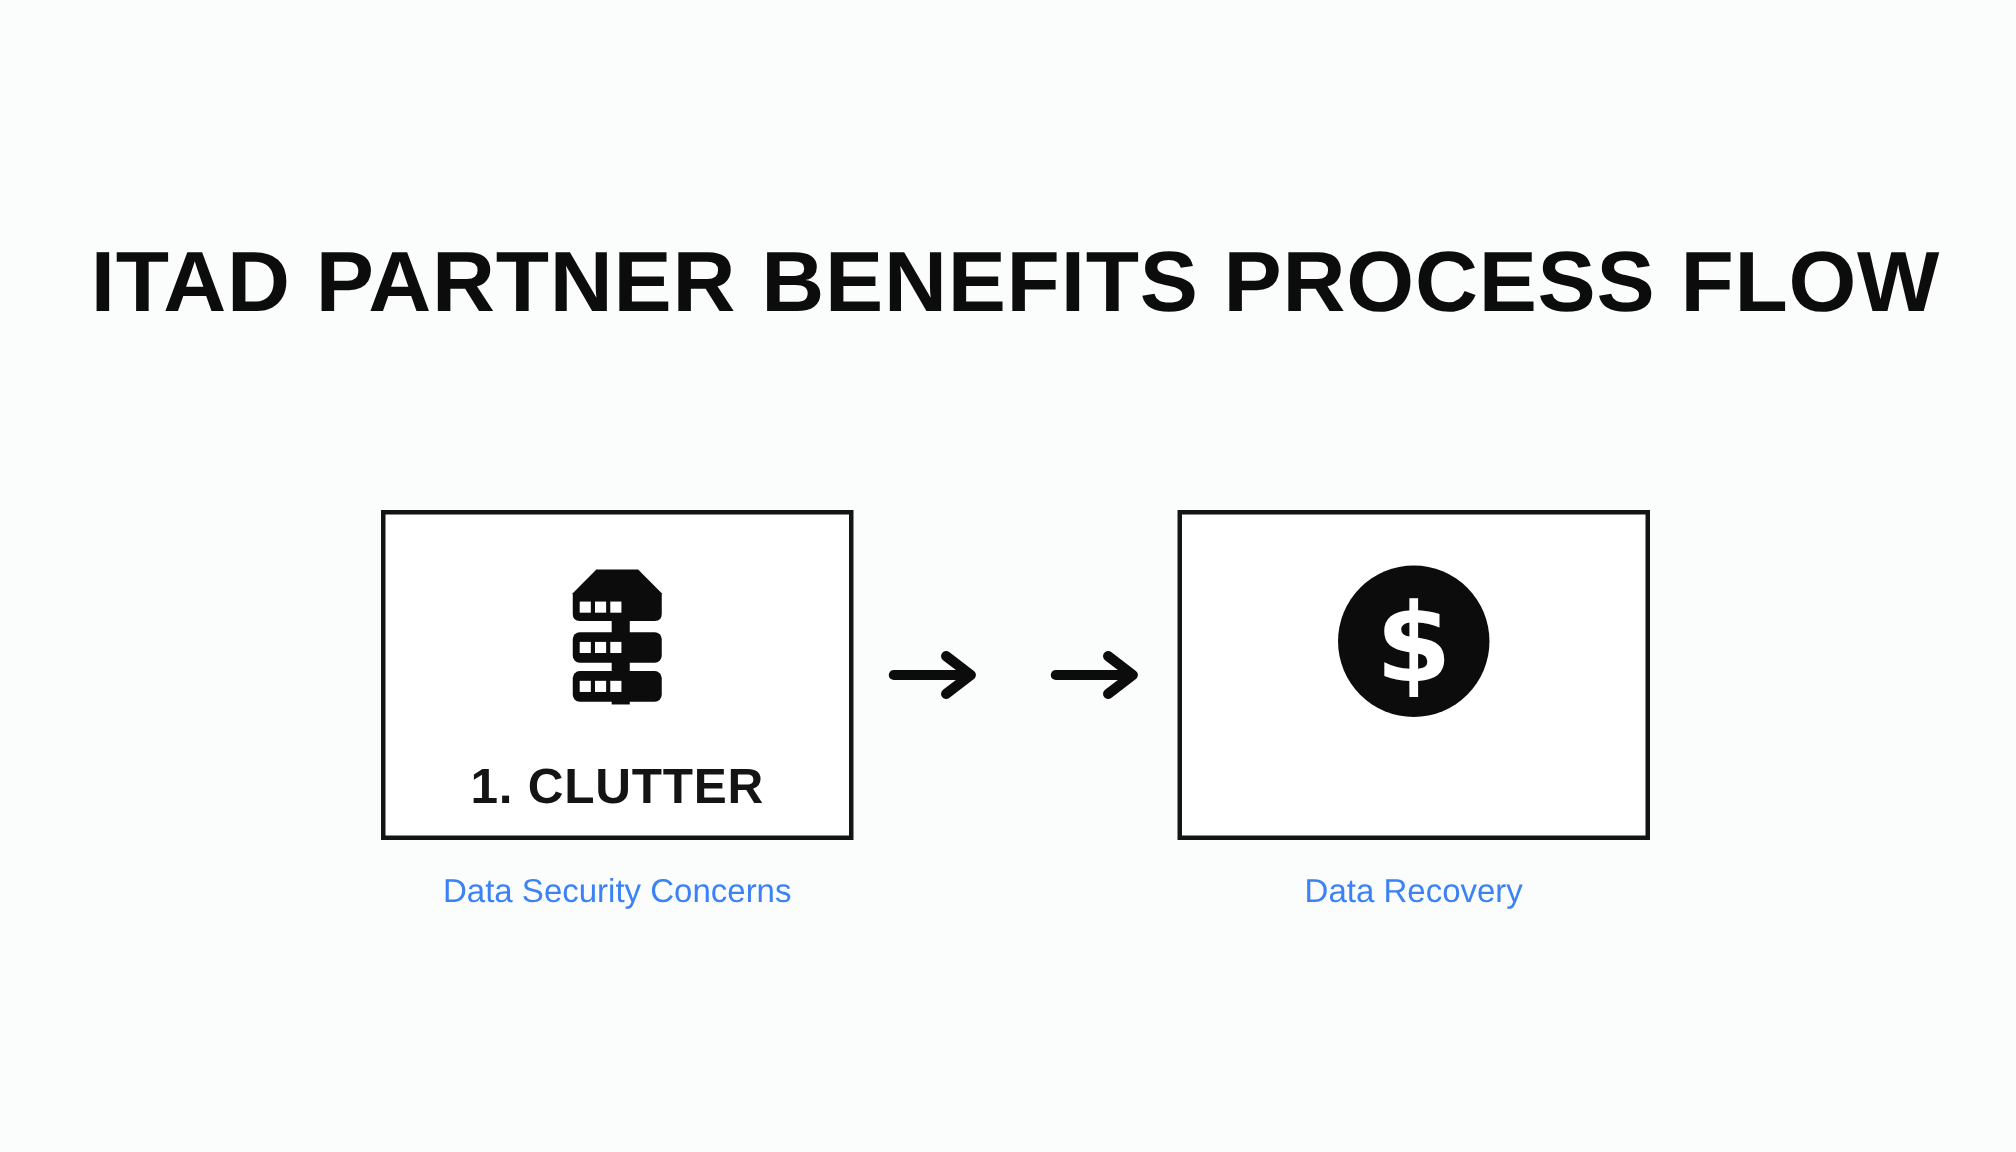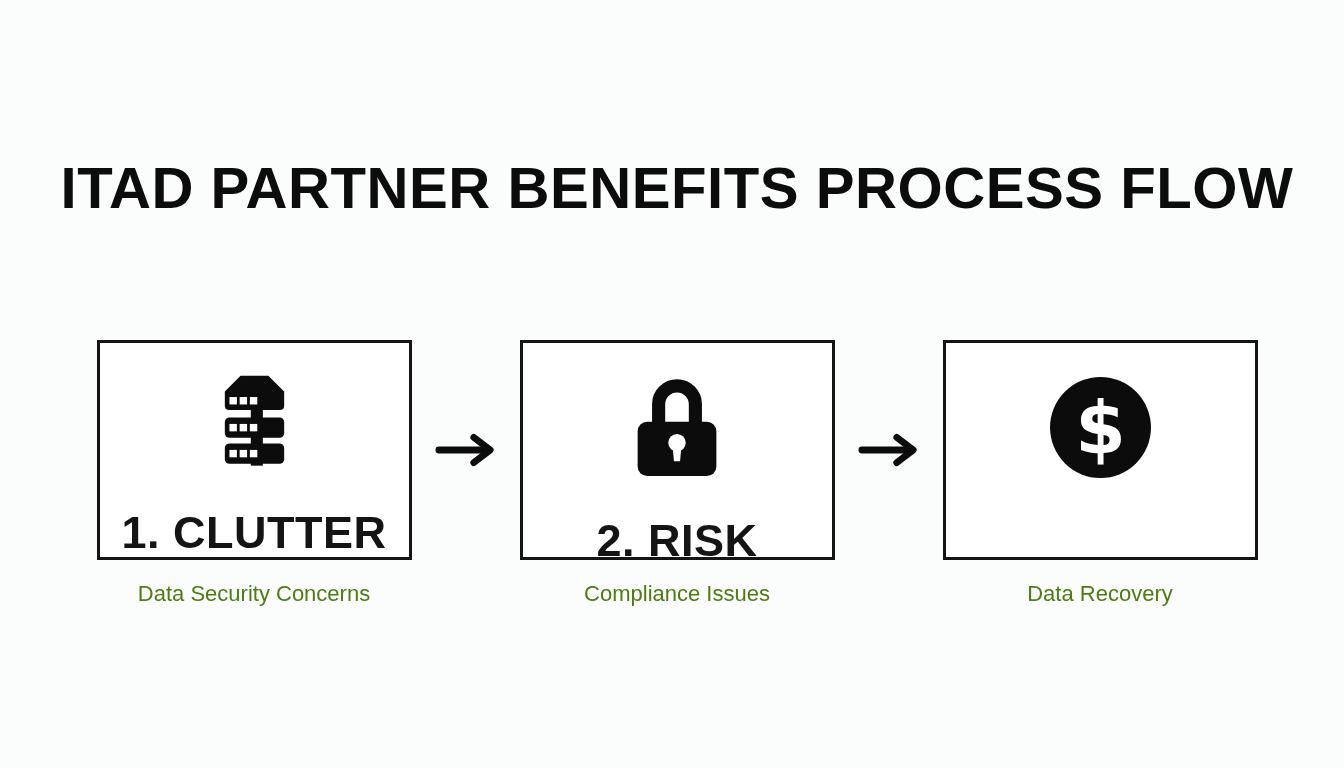--- a/index.html
+++ b/index.html
@@ -56,31 +56,31 @@
     align-items: center;
     padding-top: 28px;
   }
   .icon-area {
     height: 112px;
     display: flex;
     align-items: center;
     justify-content: center;
   }
   .step-label {
-    margin-top: 32px;
-    font-size: 45px;
+    margin-top: 22px;
+    font-size: 33px;
     font-weight: bold;
     letter-spacing: 0.5px;
     color: #141414;
     white-space: nowrap;
   }
   .step-caption {
     margin-top: 21px;
     font-size: 22px;
-    color: #4d7c0f;
+    color: #3b82f6;
     text-align: center;
     white-space: nowrap;
   }
   .arrow-cell {
     width: 108px;
     height: 220px;
     display: flex;
     align-items: center;
     justify-content: center;
     flex: none;
@@ -120,34 +120,20 @@
       <div class="step-caption">Data Security Concerns</div>
     </div>
 
     <div class="arrow-cell">
       <svg width="62" height="34" viewBox="0 0 64 34" aria-hidden="true">
         <path d="M4,17 L54,17" stroke="#0c0c0c" stroke-width="7" stroke-linecap="round" fill="none"></path>
         <path d="M40,4 L57,17 L40,30" stroke="#0c0c0c" stroke-width="7" stroke-linecap="round" stroke-linejoin="round" fill="none"></path>
       </svg>
     </div>
 
-    <div class="step-col">
-      <div class="step-box">
-        <div class="icon-area">
-          <svg width="84" height="112" viewBox="0 0 96 128" aria-hidden="true">
-            <path d="M27,60 L27,38 A21,21 0 0 1 69,38 L69,60" stroke="#0c0c0c" stroke-width="15" fill="none"></path>
-            <rect x="3" y="58" width="90" height="62" rx="11" fill="#0c0c0c"></rect>
-            <circle cx="48" cy="82" r="10" fill="#ffffff"></circle>
-            <path d="M43,86 L53,86 L51.5,103 L44.5,103 Z" fill="#ffffff"></path>
-          </svg>
-        </div>
-        <div class="step-label">2. RISK</div>
-      </div>
-      <div class="step-caption">Compliance Issues</div>
-    </div>
 
     <div class="arrow-cell">
       <svg width="62" height="34" viewBox="0 0 64 34" aria-hidden="true">
         <path d="M4,17 L54,17" stroke="#0c0c0c" stroke-width="7" stroke-linecap="round" fill="none"></path>
         <path d="M40,4 L57,17 L40,30" stroke="#0c0c0c" stroke-width="7" stroke-linecap="round" stroke-linejoin="round" fill="none"></path>
       </svg>
     </div>
 
     <div class="step-col">
       <div class="step-box">

